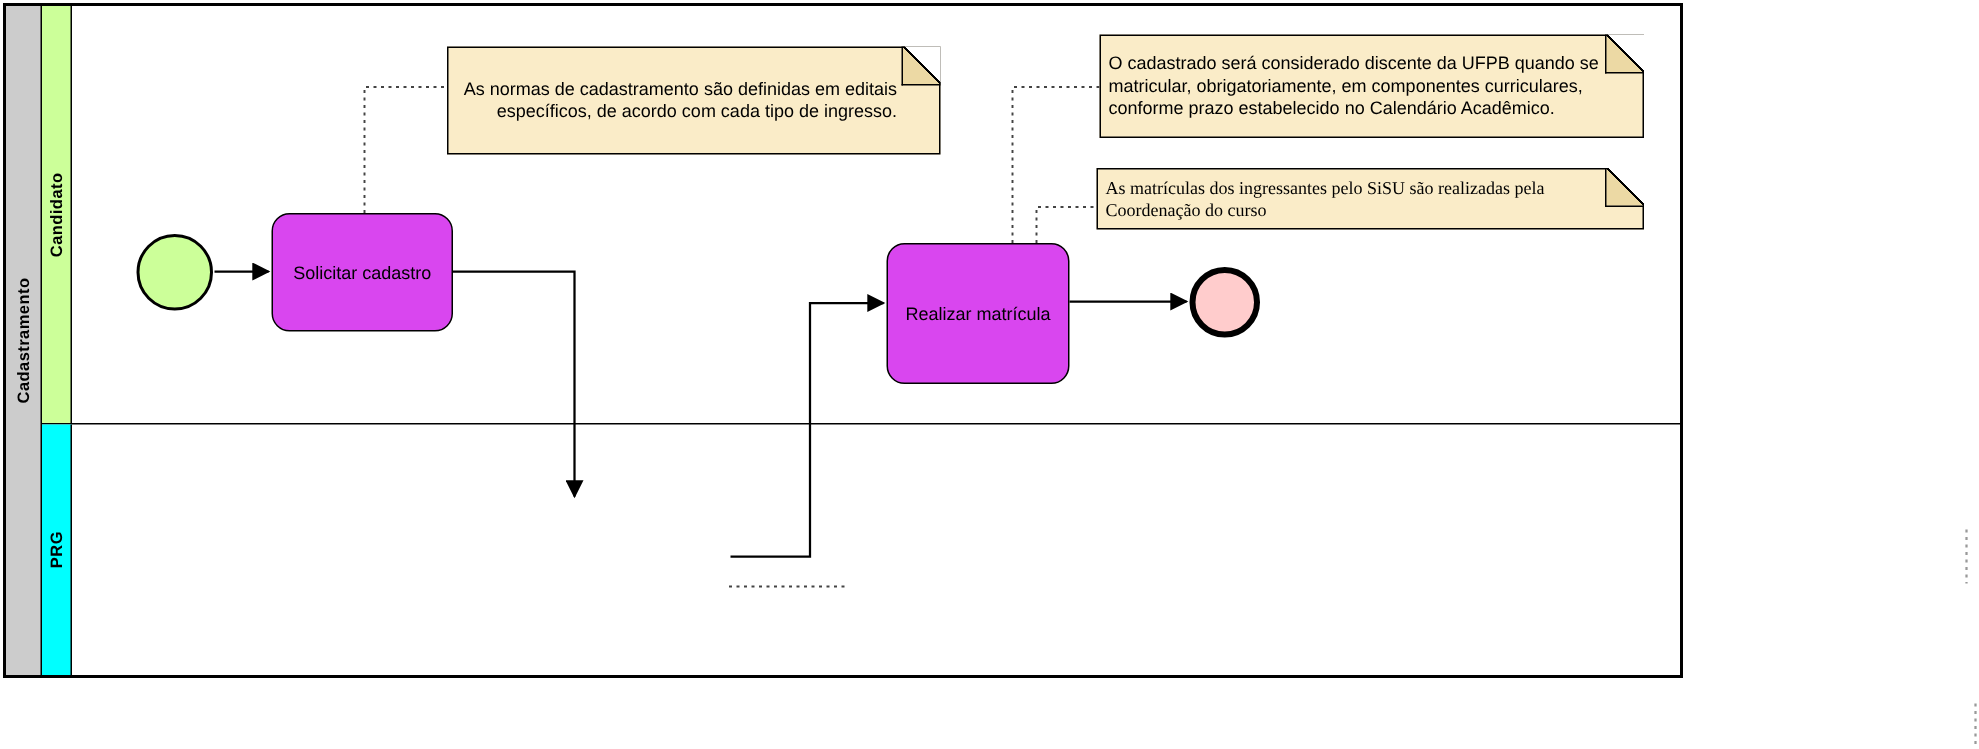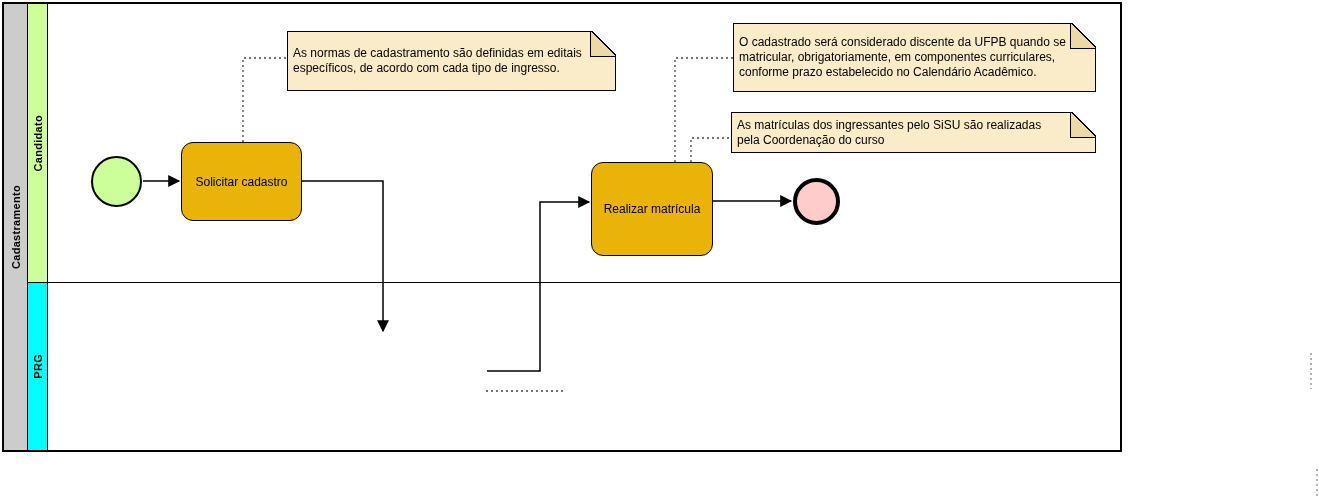--- a/index.html
+++ b/index.html
@@ -60,21 +60,21 @@
   }
   .event-start {
     left: 91px; top: 156px; width: 51px; height: 51px;
     background: #ccff99; border: 2px solid #000;
   }
   .event-end {
     left: 793px; top: 178px; width: 47px; height: 47px;
     background: #ffcccc; border: 4px solid #000;
   }
   .task {
-    background: #eab308;
+    background: #d946ef;
     border: 1.5px solid #000;
     border-radius: 12px;
     display: flex; align-items: center; justify-content: center;
     font-size: 12px; color: #000; text-align: center;
     padding: 4px;
   }
   .task-1 { left: 181px; top: 142px; width: 121px; height: 79px; }
   .task-2 { left: 591px; top: 162px; width: 122px; height: 94px; }
   .task-3 { left: 364px; top: 333px; width: 123px; height: 78px; }
   
@@ -89,23 +89,23 @@
   .note .fold {
     position: absolute; top: -1px; right: -1px;
     width: 26px; height: 26px;
     background: linear-gradient(to bottom left,
       #ffffff 0 calc(50% - 0.8px),
       #000 calc(50% - 0.8px) calc(50% + 0.6px),
       #ecd9a4 calc(50% + 0.6px));
     border-left: 1px solid #000;
     border-bottom: 1px solid #000;
   }
-  .note-1 { left: 287px; top: 31px;  width: 329px; height: 60px; }
+  .note-1 { left: 298px; top: 31px;  width: 329px; height: 72px; text-align: right; }
   .note-2 { left: 733px; top: 23px;  width: 363px; height: 69px; }
-  .note-3 { left: 731px; top: 112px; width: 365px; height: 41px; }
+  .note-3 { left: 731px; top: 112px; width: 365px; height: 41px; font-family: Liberation Serif, serif; }
   .note-4 { left: 564px; top: 349px; width: 458px; height: 74px; }
 </style>
 </head>
 <body>
 
 <div class="canvas">
 
   <svg class="wires" viewBox="0 0 1319 499" xmlns="http://www.w3.org/2000/svg">
     <defs>
       <marker id="arr" viewBox="0 0 10 10" refX="9" refY="5" markerWidth="9" markerHeight="8" orient="auto">

